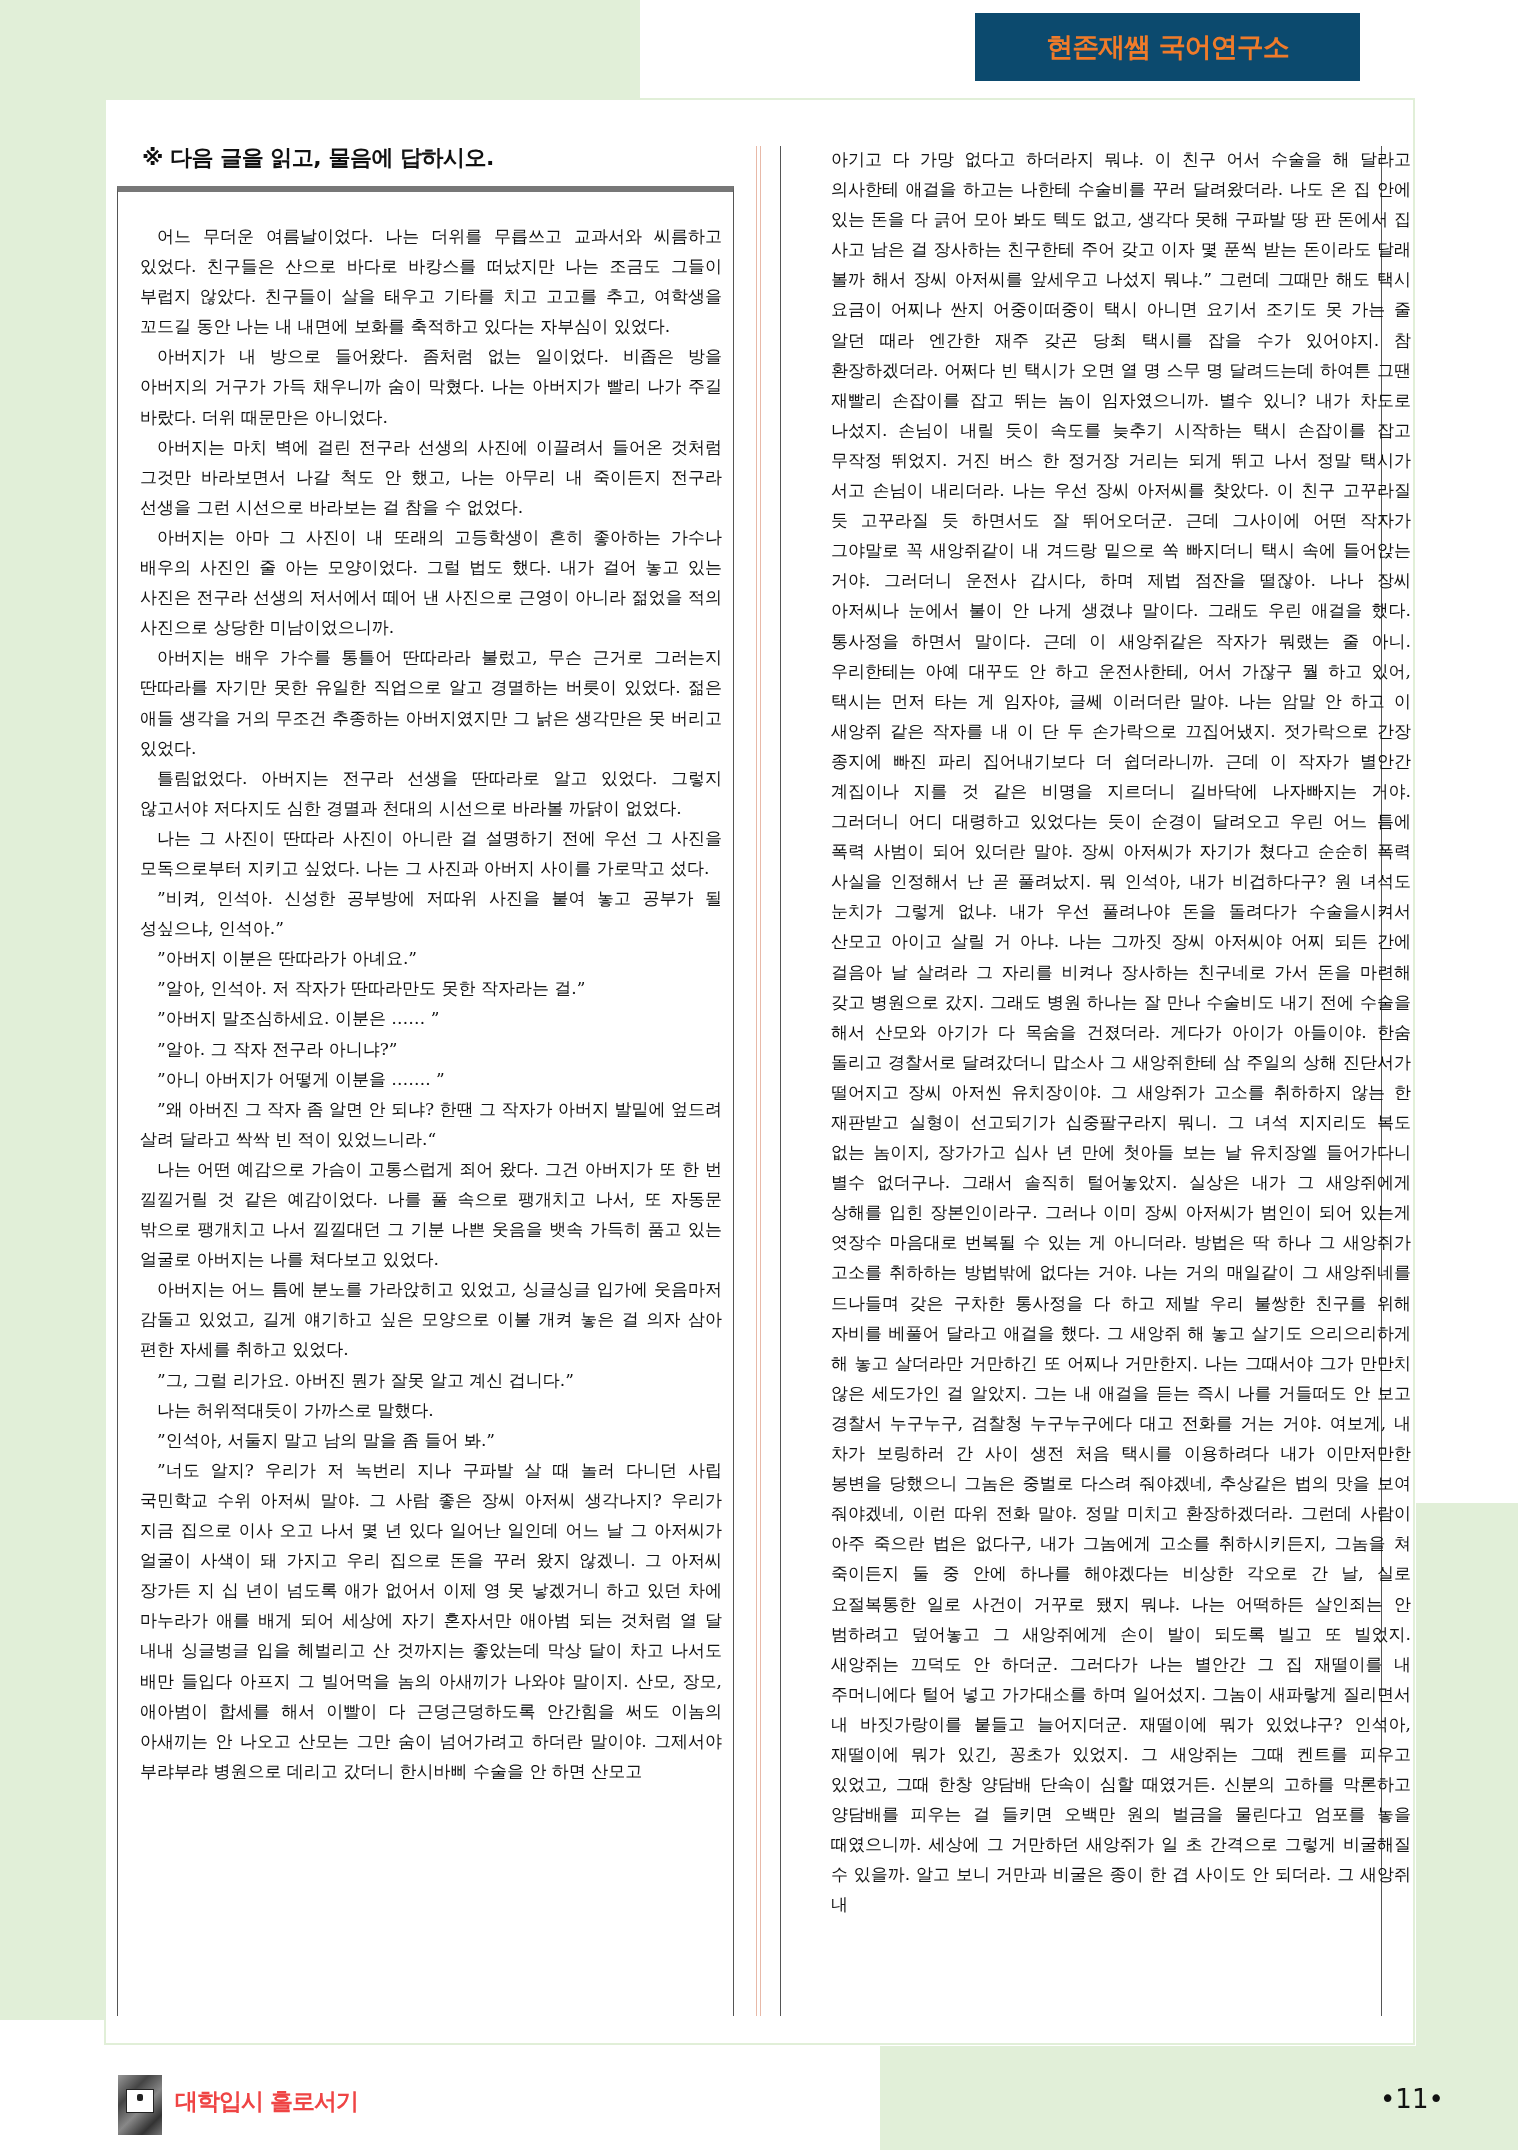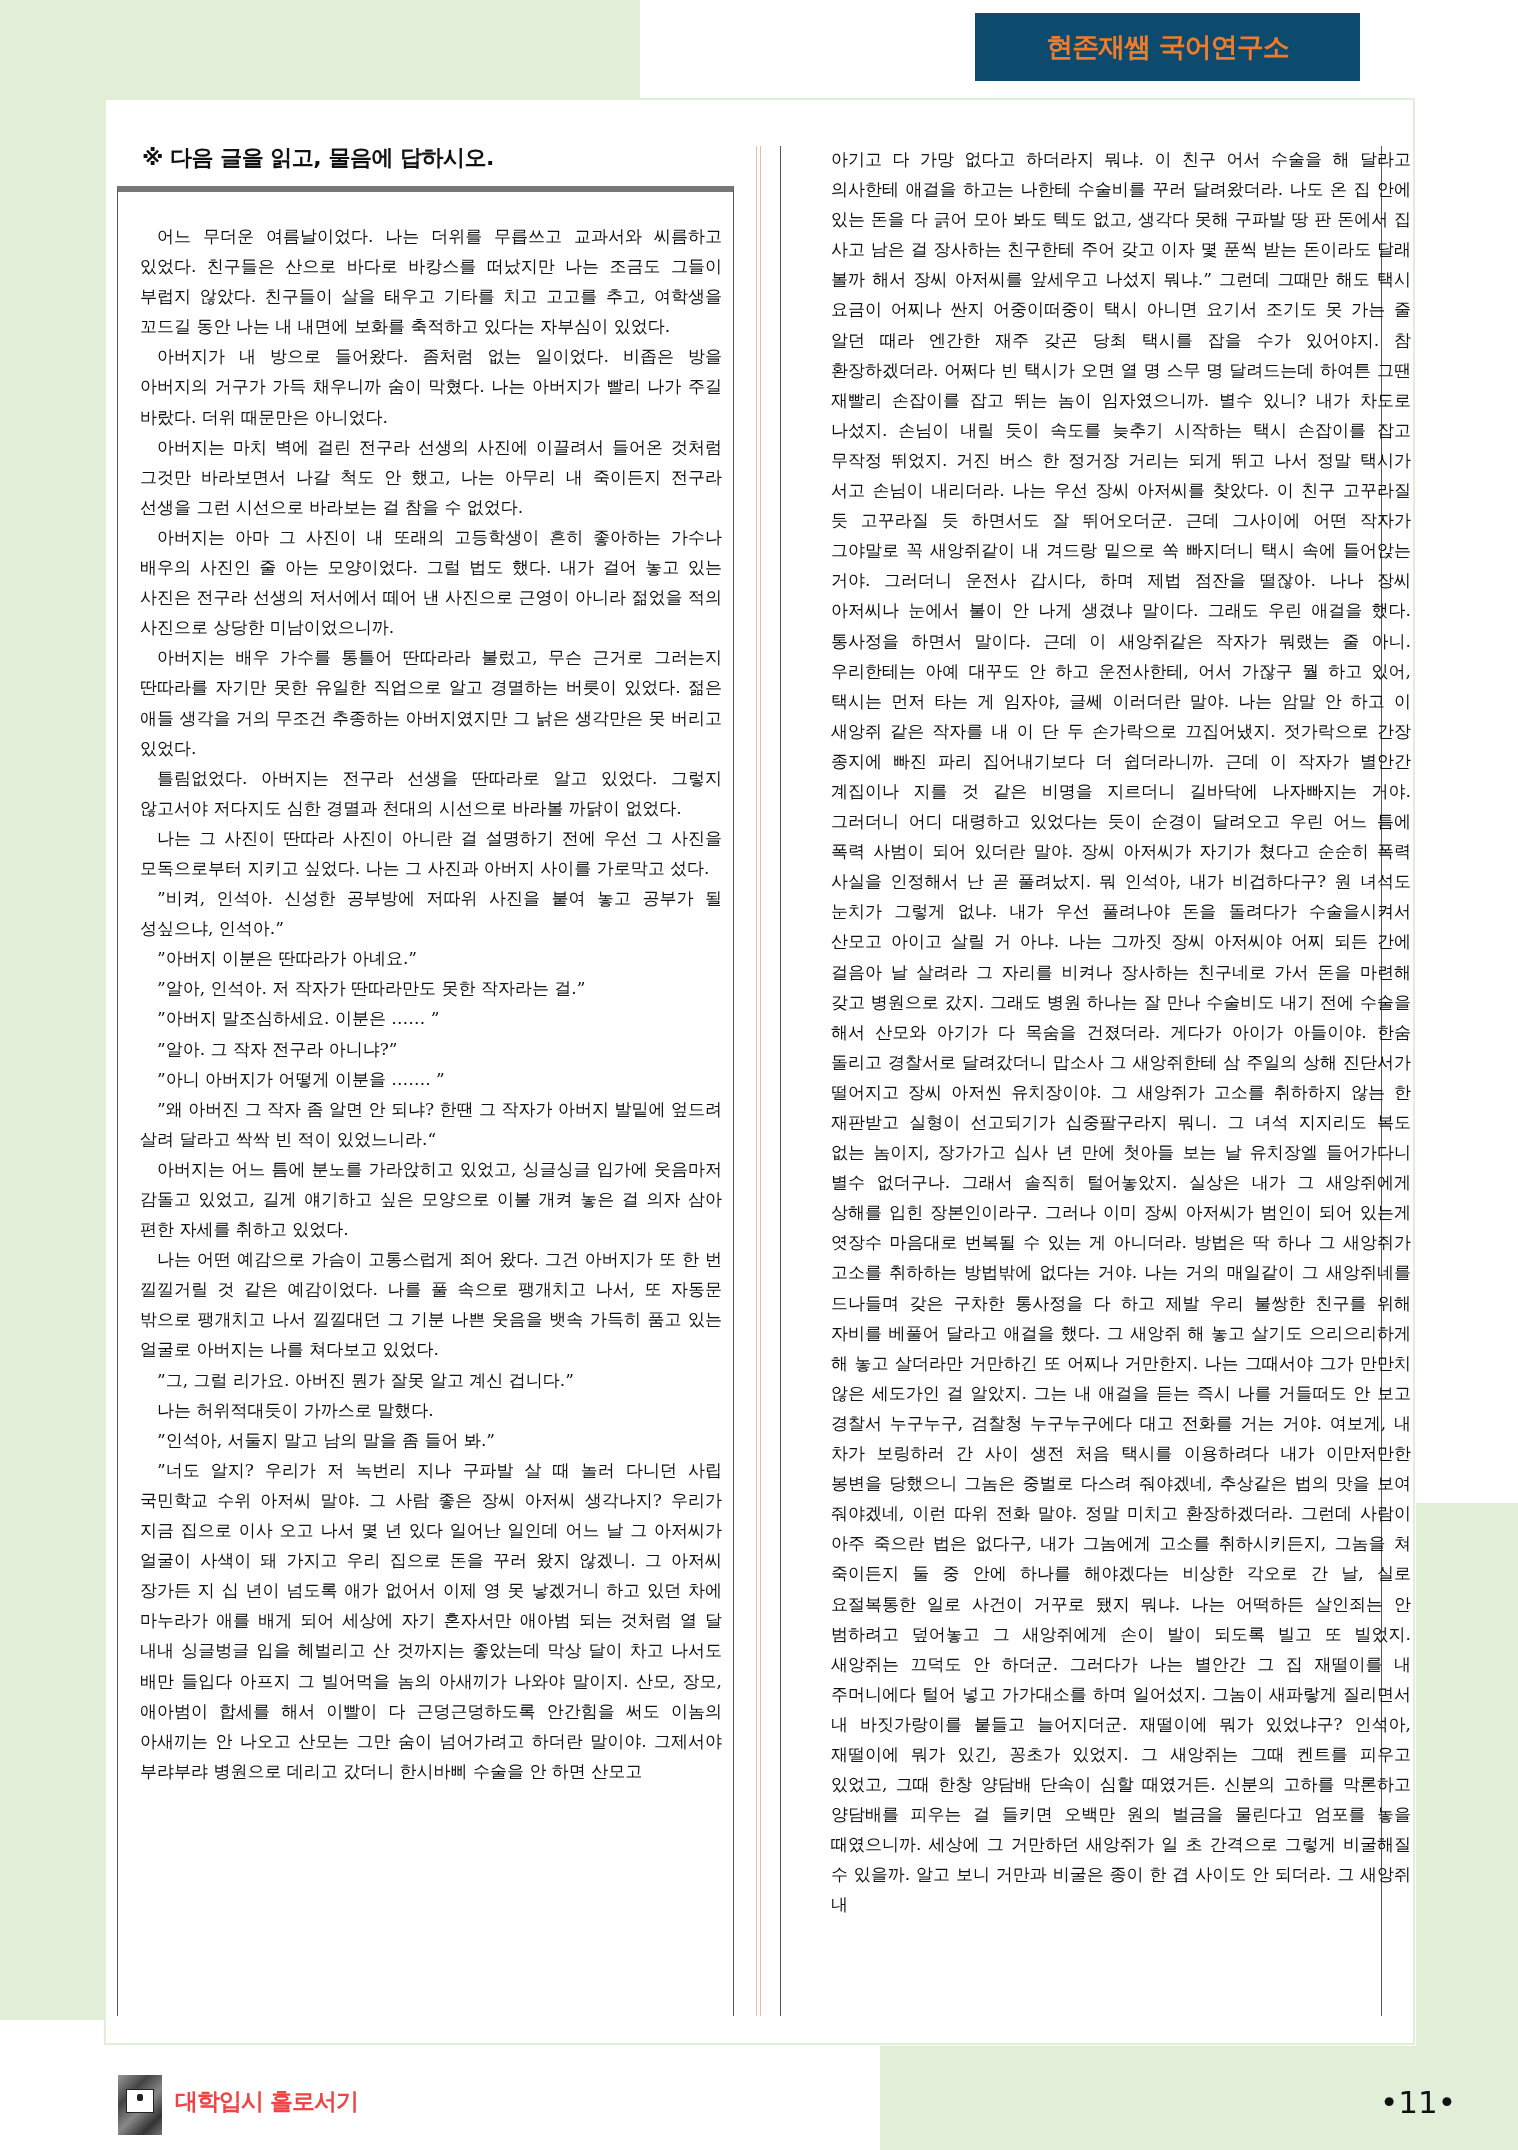--- a/index.html
+++ b/index.html
@@ -54,21 +54,21 @@
     background:linear-gradient(135deg,#999 0%,#444 30%,#888 55%,#333 80%,#777 100%);
   }
   .footer-logo .sign { position:absolute; left:8px; top:14px; width:26px; height:22px; background:#fff; border:1px solid #222; }
   .footer-logo .sign .dot { position:absolute; left:10px; top:4px; width:6px; height:7px; background:#222; border-radius:2px; }
   .footer-title {
     position:absolute; left:175px; top:2086px;
     color:#ef4444; font-family:"DejaVu Sans", sans-serif; font-weight:bold; font-size:23px; letter-spacing:-1px;
   }
   .page-num {
     position:absolute; left:1380px; top:2084px;
-    font-family:"DejaVu Sans", sans-serif; font-size:31px; color:#111;
+    font-family:"DejaVu Sans", sans-serif; font-size:26px; color:#111;
   }
 </style>
 </head>
 <body>
 
 <div class="bg-green-tl"></div>
 <div class="bg-green-tl2"></div>
 <div class="bg-green-br"></div>
 <div class="bg-green-br2"></div>
 
@@ -89,22 +89,22 @@
     <p class="para indent">아버지는 배우 가수를 통틀어 딴따라라 불렀고, 무슨 근거로 그러는지 딴따라를 자기만 못한 유일한 직업으로 알고 경멸하는 버릇이 있었다. 젊은 애들 생각을 거의 무조건 추종하는 아버지였지만 그 낡은 생각만은 못 버리고 있었다.</p>
     <p class="para indent">틀림없었다. 아버지는 전구라 선생을 딴따라로 알고 있었다. 그렇지 않고서야 저다지도 심한 경멸과 천대의 시선으로 바라볼 까닭이 없었다.</p>
     <p class="para indent">나는 그 사진이 딴따라 사진이 아니란 걸 설명하기 전에 우선 그 사진을 모독으로부터 지키고 싶었다. 나는 그 사진과 아버지 사이를 가로막고 섰다.</p>
     <p class="para indent">”비켜, 인석아. 신성한 공부방에 저따위 사진을 붙여 놓고 공부가 될 성싶으냐, 인석아.”</p>
     <p class="para indent">”아버지 이분은 딴따라가 아녜요.”</p>
     <p class="para indent">”알아, 인석아. 저 작자가 딴따라만도 못한 작자라는 걸.”</p>
     <p class="para indent">”아버지 말조심하세요. 이분은 …… ”</p>
     <p class="para indent">”알아. 그 작자 전구라 아니냐?”</p>
     <p class="para indent">”아니 아버지가 어떻게 이분을 ……. ”</p>
     <p class="para indent">”왜 아버진 그 작자 좀 알면 안 되냐? 한땐 그 작자가 아버지 발밑에 엎드려 살려 달라고 싹싹 빈 적이 있었느니라.“</p>
+    <p class="para indent">나는 어떤 예감으로 가슴이 고통스럽게 죄어 왔다. 그건 아버지가 또 한 번 낄낄거릴 것 같은 예감이었다. 나를 풀 속으로 팽개치고 나서, 또 자동문 밖으로 팽개치고 나서 낄낄대던 그 기분 나쁜 웃음을 뱃속 가득히 품고 있는 얼굴로 아버지는 나를 쳐다보고 있었다.</p>
     <p class="para indent">아버지는 어느 틈에 분노를 가라앉히고 있었고, 싱글싱글 입가에 웃음마저 감돌고 있었고, 길게 얘기하고 싶은 모양으로 이불 개켜 놓은 걸 의자 삼아 편한 자세를 취하고 있었다.</p>
-    <p class="para indent">나는 어떤 예감으로 가슴이 고통스럽게 죄어 왔다. 그건 아버지가 또 한 번 낄낄거릴 것 같은 예감이었다. 나를 풀 속으로 팽개치고 나서, 또 자동문 밖으로 팽개치고 나서 낄낄대던 그 기분 나쁜 웃음을 뱃속 가득히 품고 있는 얼굴로 아버지는 나를 쳐다보고 있었다.</p>
     <p class="para indent">”그, 그럴 리가요. 아버진 뭔가 잘못 알고 계신 겁니다.”</p>
     <p class="para indent">나는 허위적대듯이 가까스로 말했다.</p>
     <p class="para indent">”인석아, 서둘지 말고 남의 말을 좀 들어 봐.”</p>
     <p class="para indent">”너도 알지? 우리가 저 녹번리 지나 구파발 살 때 놀러 다니던 사립 국민학교 수위 아저씨 말야. 그 사람 좋은 장씨 아저씨 생각나지? 우리가 지금 집으로 이사 오고 나서 몇 년 있다 일어난 일인데 어느 날 그 아저씨가 얼굴이 사색이 돼 가지고 우리 집으로 돈을 꾸러 왔지 않겠니. 그 아저씨 장가든 지 십 년이 넘도록 애가 없어서 이제 영 못 낳겠거니 하고 있던 차에 마누라가 애를 배게 되어 세상에 자기 혼자서만 애아범 되는 것처럼 열 달 내내 싱글벙글 입을 헤벌리고 산 것까지는 좋았는데 막상 달이 차고 나서도 배만 들입다 아프지 그 빌어먹을 놈의 아새끼가 나와야 말이지. 산모, 장모, 애아범이 합세를 해서 이빨이 다 근덩근덩하도록 안간힘을 써도 이놈의 아새끼는 안 나오고 산모는 그만 숨이 넘어가려고 하더란 말이야. 그제서야 부랴부랴 병원으로 데리고 갔더니 한시바삐 수술을 안 하면 산모고</p>
   </div>
 
 <div class="col-sep1"></div>
 <div class="col-sep2"></div>
 
 <div class="right-col"></div>

